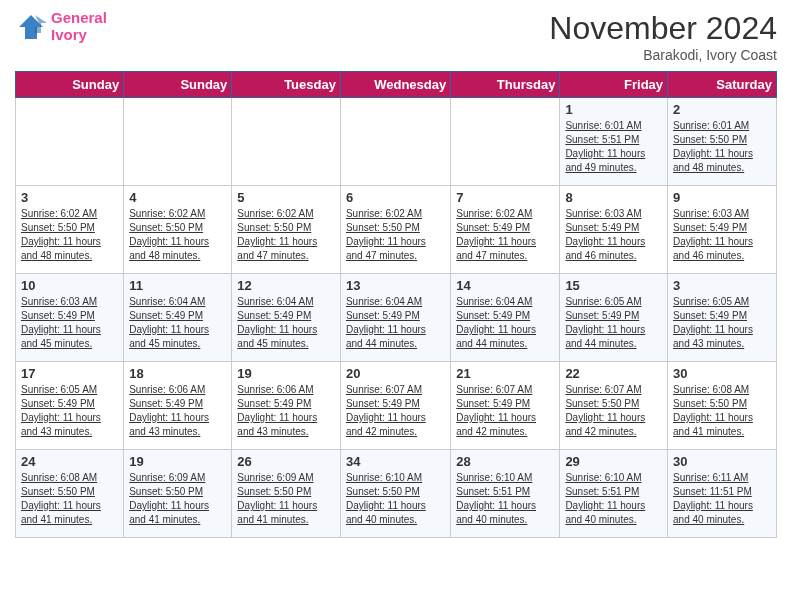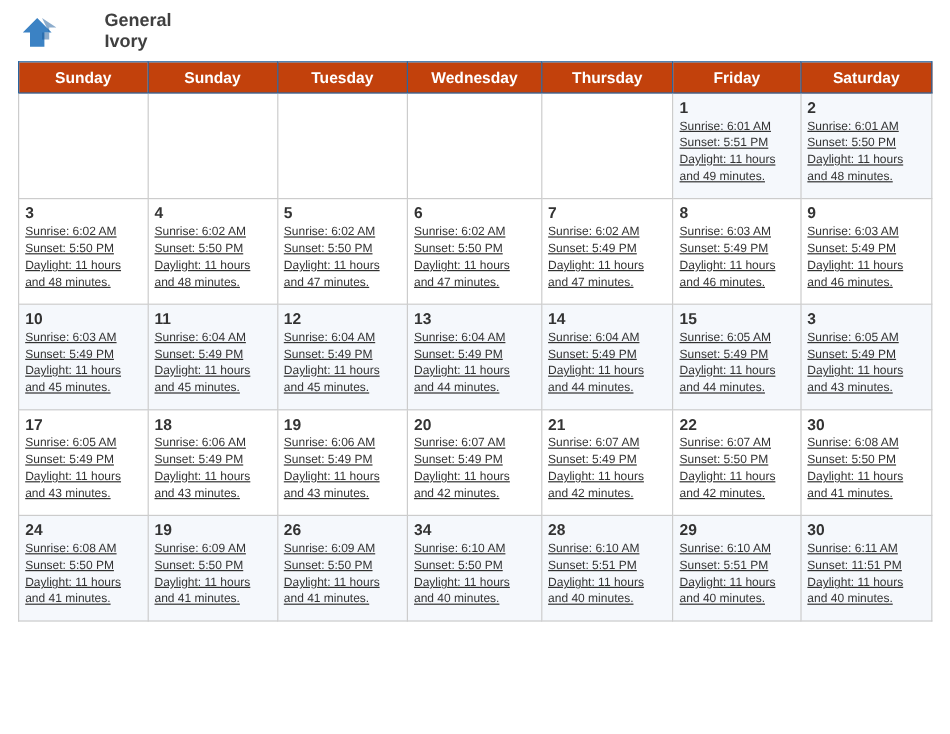--- a/index.html
+++ b/index.html
@@ -25,21 +25,21 @@
       display: flex;
       align-items: center;
       gap: 4px;
     }
     .logo-text {
       font-size: 15px;
       font-weight: bold;
       color: #333;
       line-height: 1.1;
     }
-    .logo-text .blue { color: #404040; margin-left: 36px; }
+    .logo-text .blue { color: #ec4899; }
     .logo-icon {
       width: 32px;
       height: 28px;
     }
     .title-area {
       text-align: right;
     }
     .month-title {
       font-size: 32px;
       font-weight: normal;
@@ -47,26 +47,26 @@
     }
     .subtitle {
       font-size: 14px;
       color: #555;
     }
     .calendar {
       width: 100%;
       border-collapse: collapse;
     }
     .calendar thead th {
-      background: #c2410c;
+      background: #be185d;
       color: #fff;
       font-size: 13px;
       font-weight: bold;
-      padding: 5px 16px;
-      text-align: center;
+      padding: 5px 4px;
+      text-align: right;
       border: 1px solid #2a65a0;
     }
     .calendar tbody td {
       border: 1px solid #ccc;
       vertical-align: top;
       padding: 4px 5px;
       font-size: 10.5px;
       color: #333;
       width: 113px;
       min-height: 80px;
@@ -102,20 +102,24 @@
     <div class="logo">
       <svg class="logo-icon" viewBox="0 0 32 28">
         <polygon points="16,2 28,14 22,14 22,26 10,26 10,14 4,14" fill="#3b82c4"></polygon>
         <polygon points="20,2 32,10 26,10 26,20 20,20 20,14 26,14" fill="#1a5a9a" opacity="0.5"></polygon>
       </svg>
       <div class="logo-text">
         <div><span class="blue">General</span></div>
         <div><span class="blue">Ivory</span></div>
       </div>
     </div>
+    <div class="title-area">
+      <div class="month-title">November 2024</div>
+      <div class="subtitle">Barakodi, Ivory Coast</div>
+    </div>
   </div>
 
   <table class="calendar">
     <thead>
       <tr>
       <th>Sunday</th>
           <th>Sunday</th>
           <th>Tuesday</th>
           <th>Wednesday</th>
           <th>Thursday</th>

